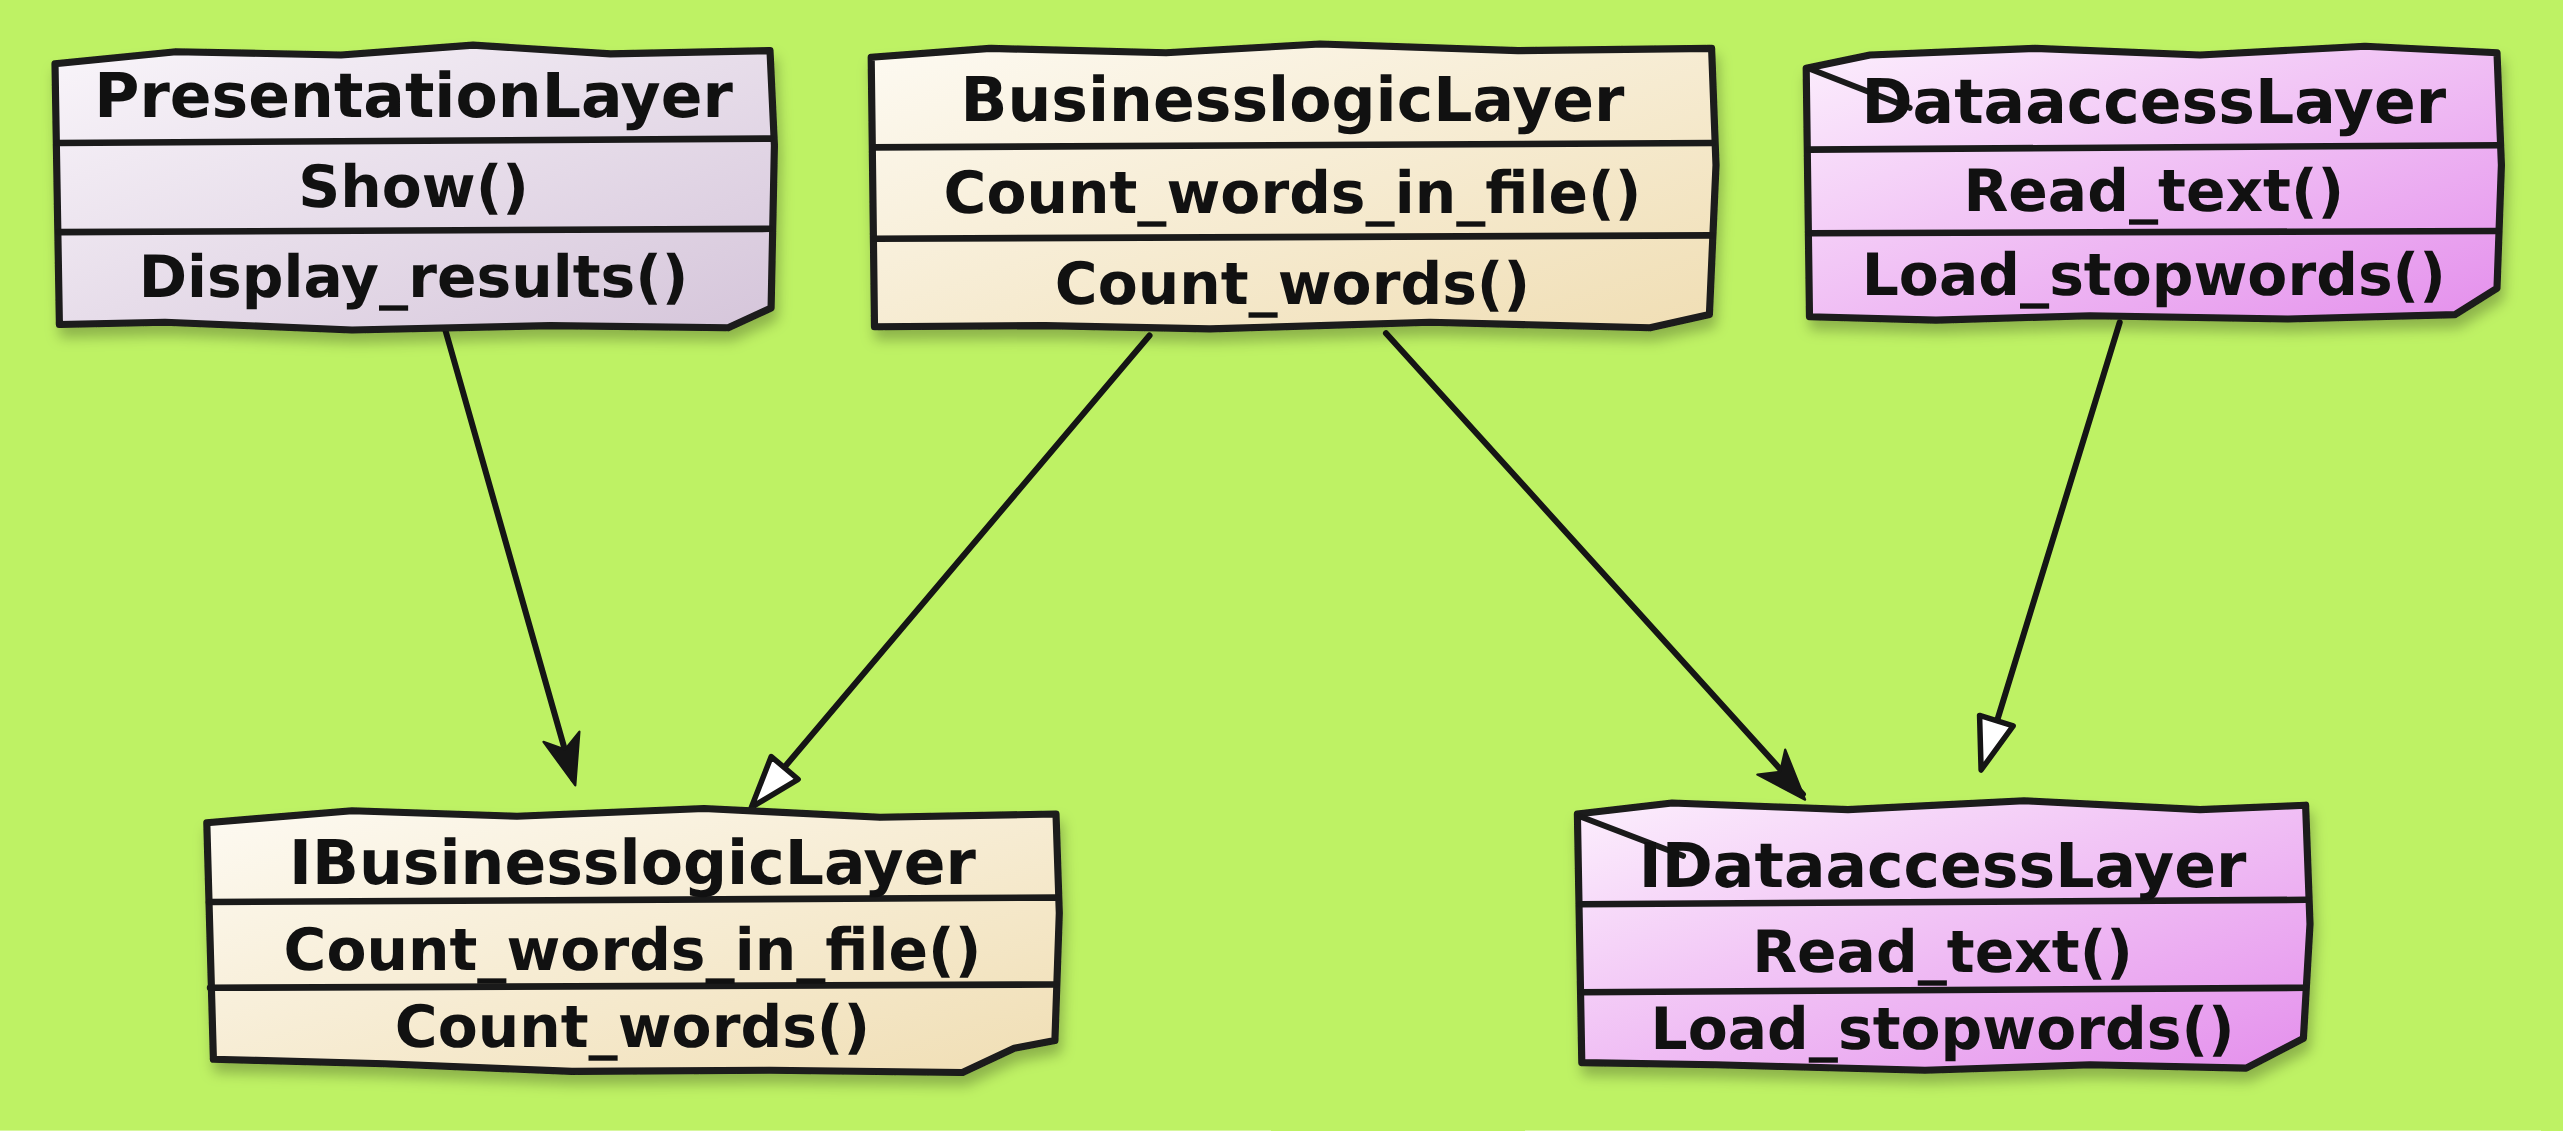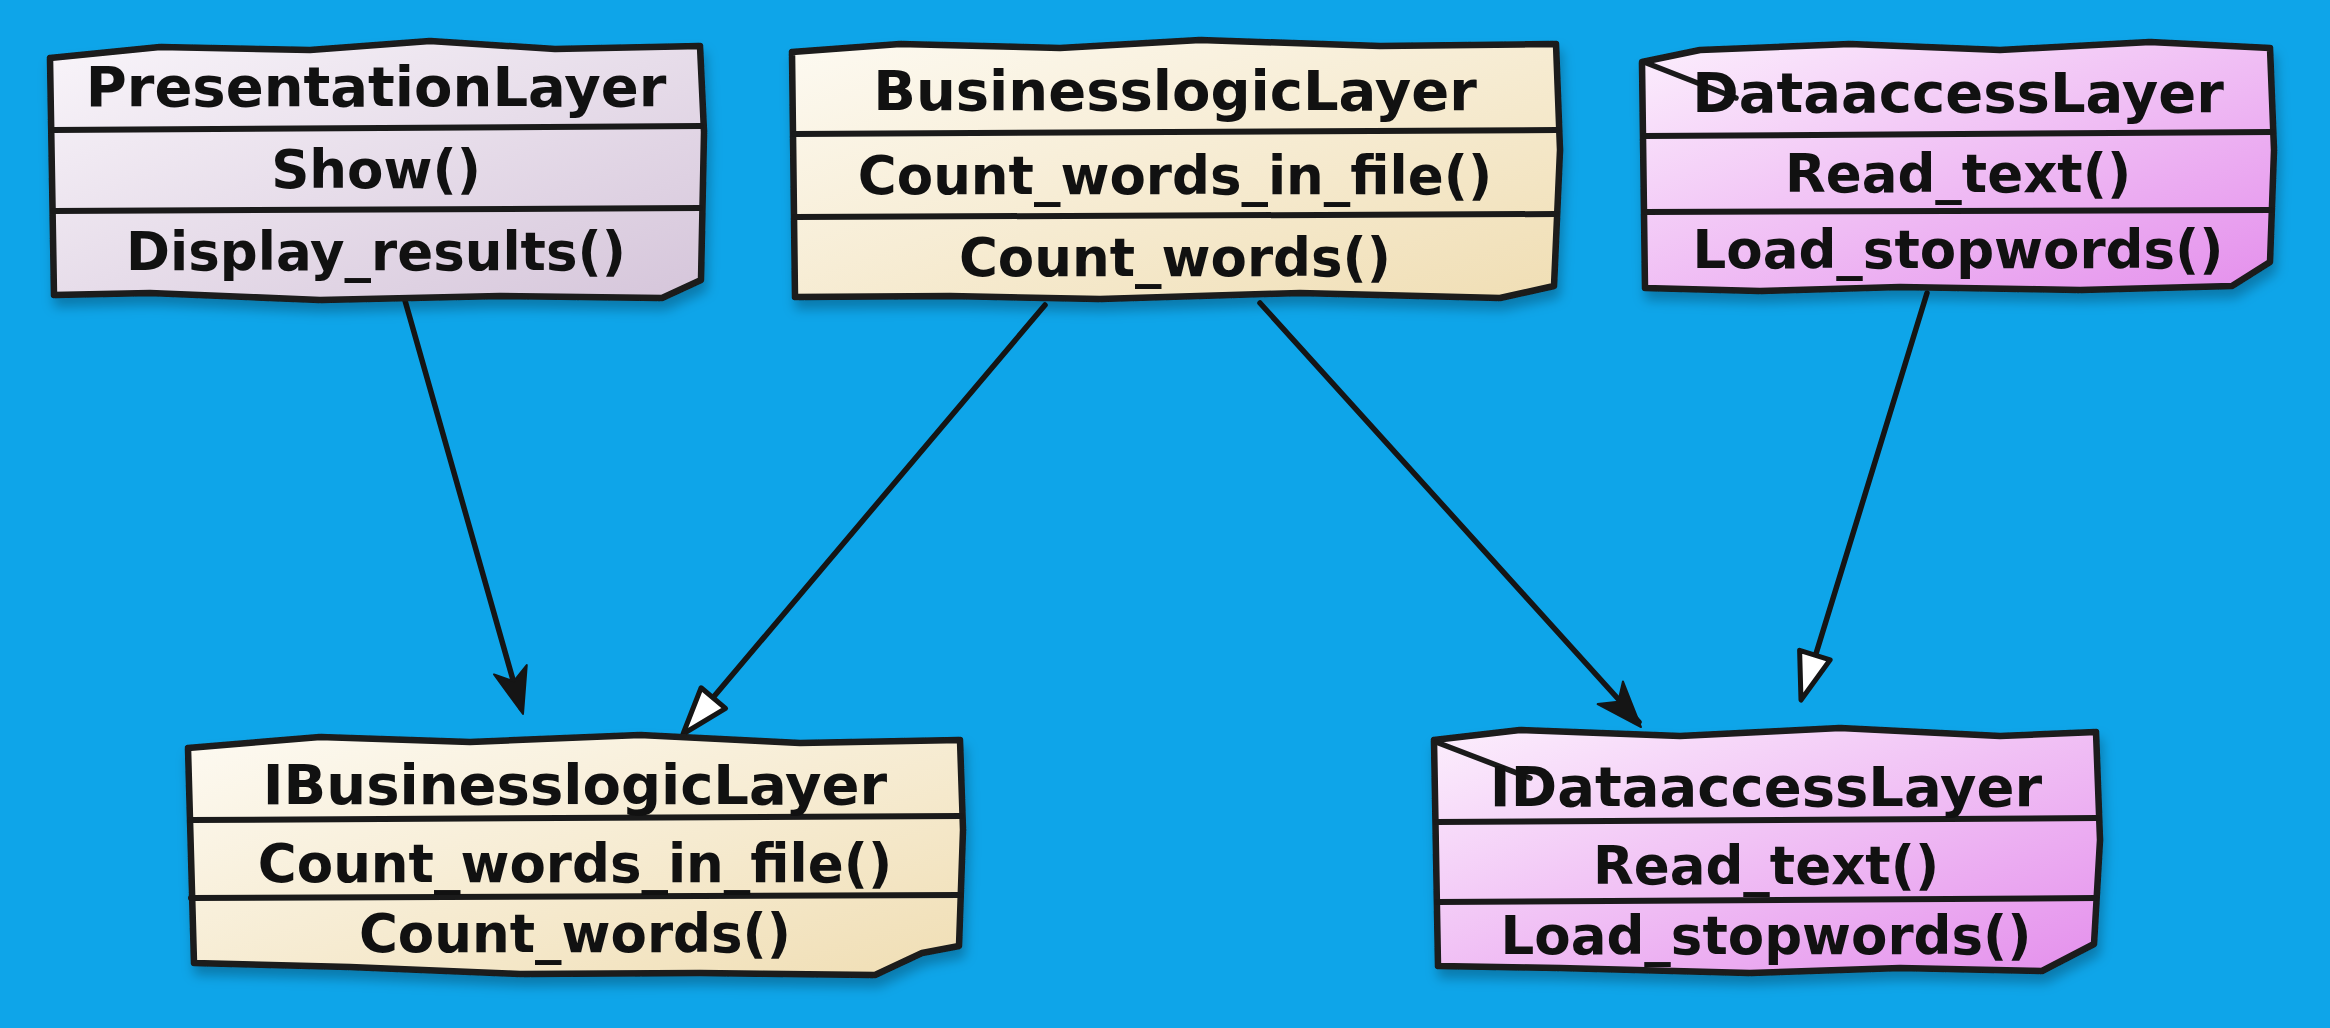--- a/index.html
+++ b/index.html
@@ -4,21 +4,21 @@
 <style>
   html, body {
     margin: 0;
     padding: 0;
     background: #ffffff;
     font-family: "DejaVu Sans", "Liberation Sans", sans-serif;
   }
   .canvas-wrap {
     width: 2330px;
     height: 1028px;
-    background: #0ea5e9;
+    background: #bef264;
     overflow: hidden;
     text-decoration: underline;
   }
   svg { display: block; width: 2330px; height: 1028px; }
 
   .box-shape {
     stroke: #1a1a1a;
     stroke-width: 6.5;
     stroke-linejoin: round;
   }

